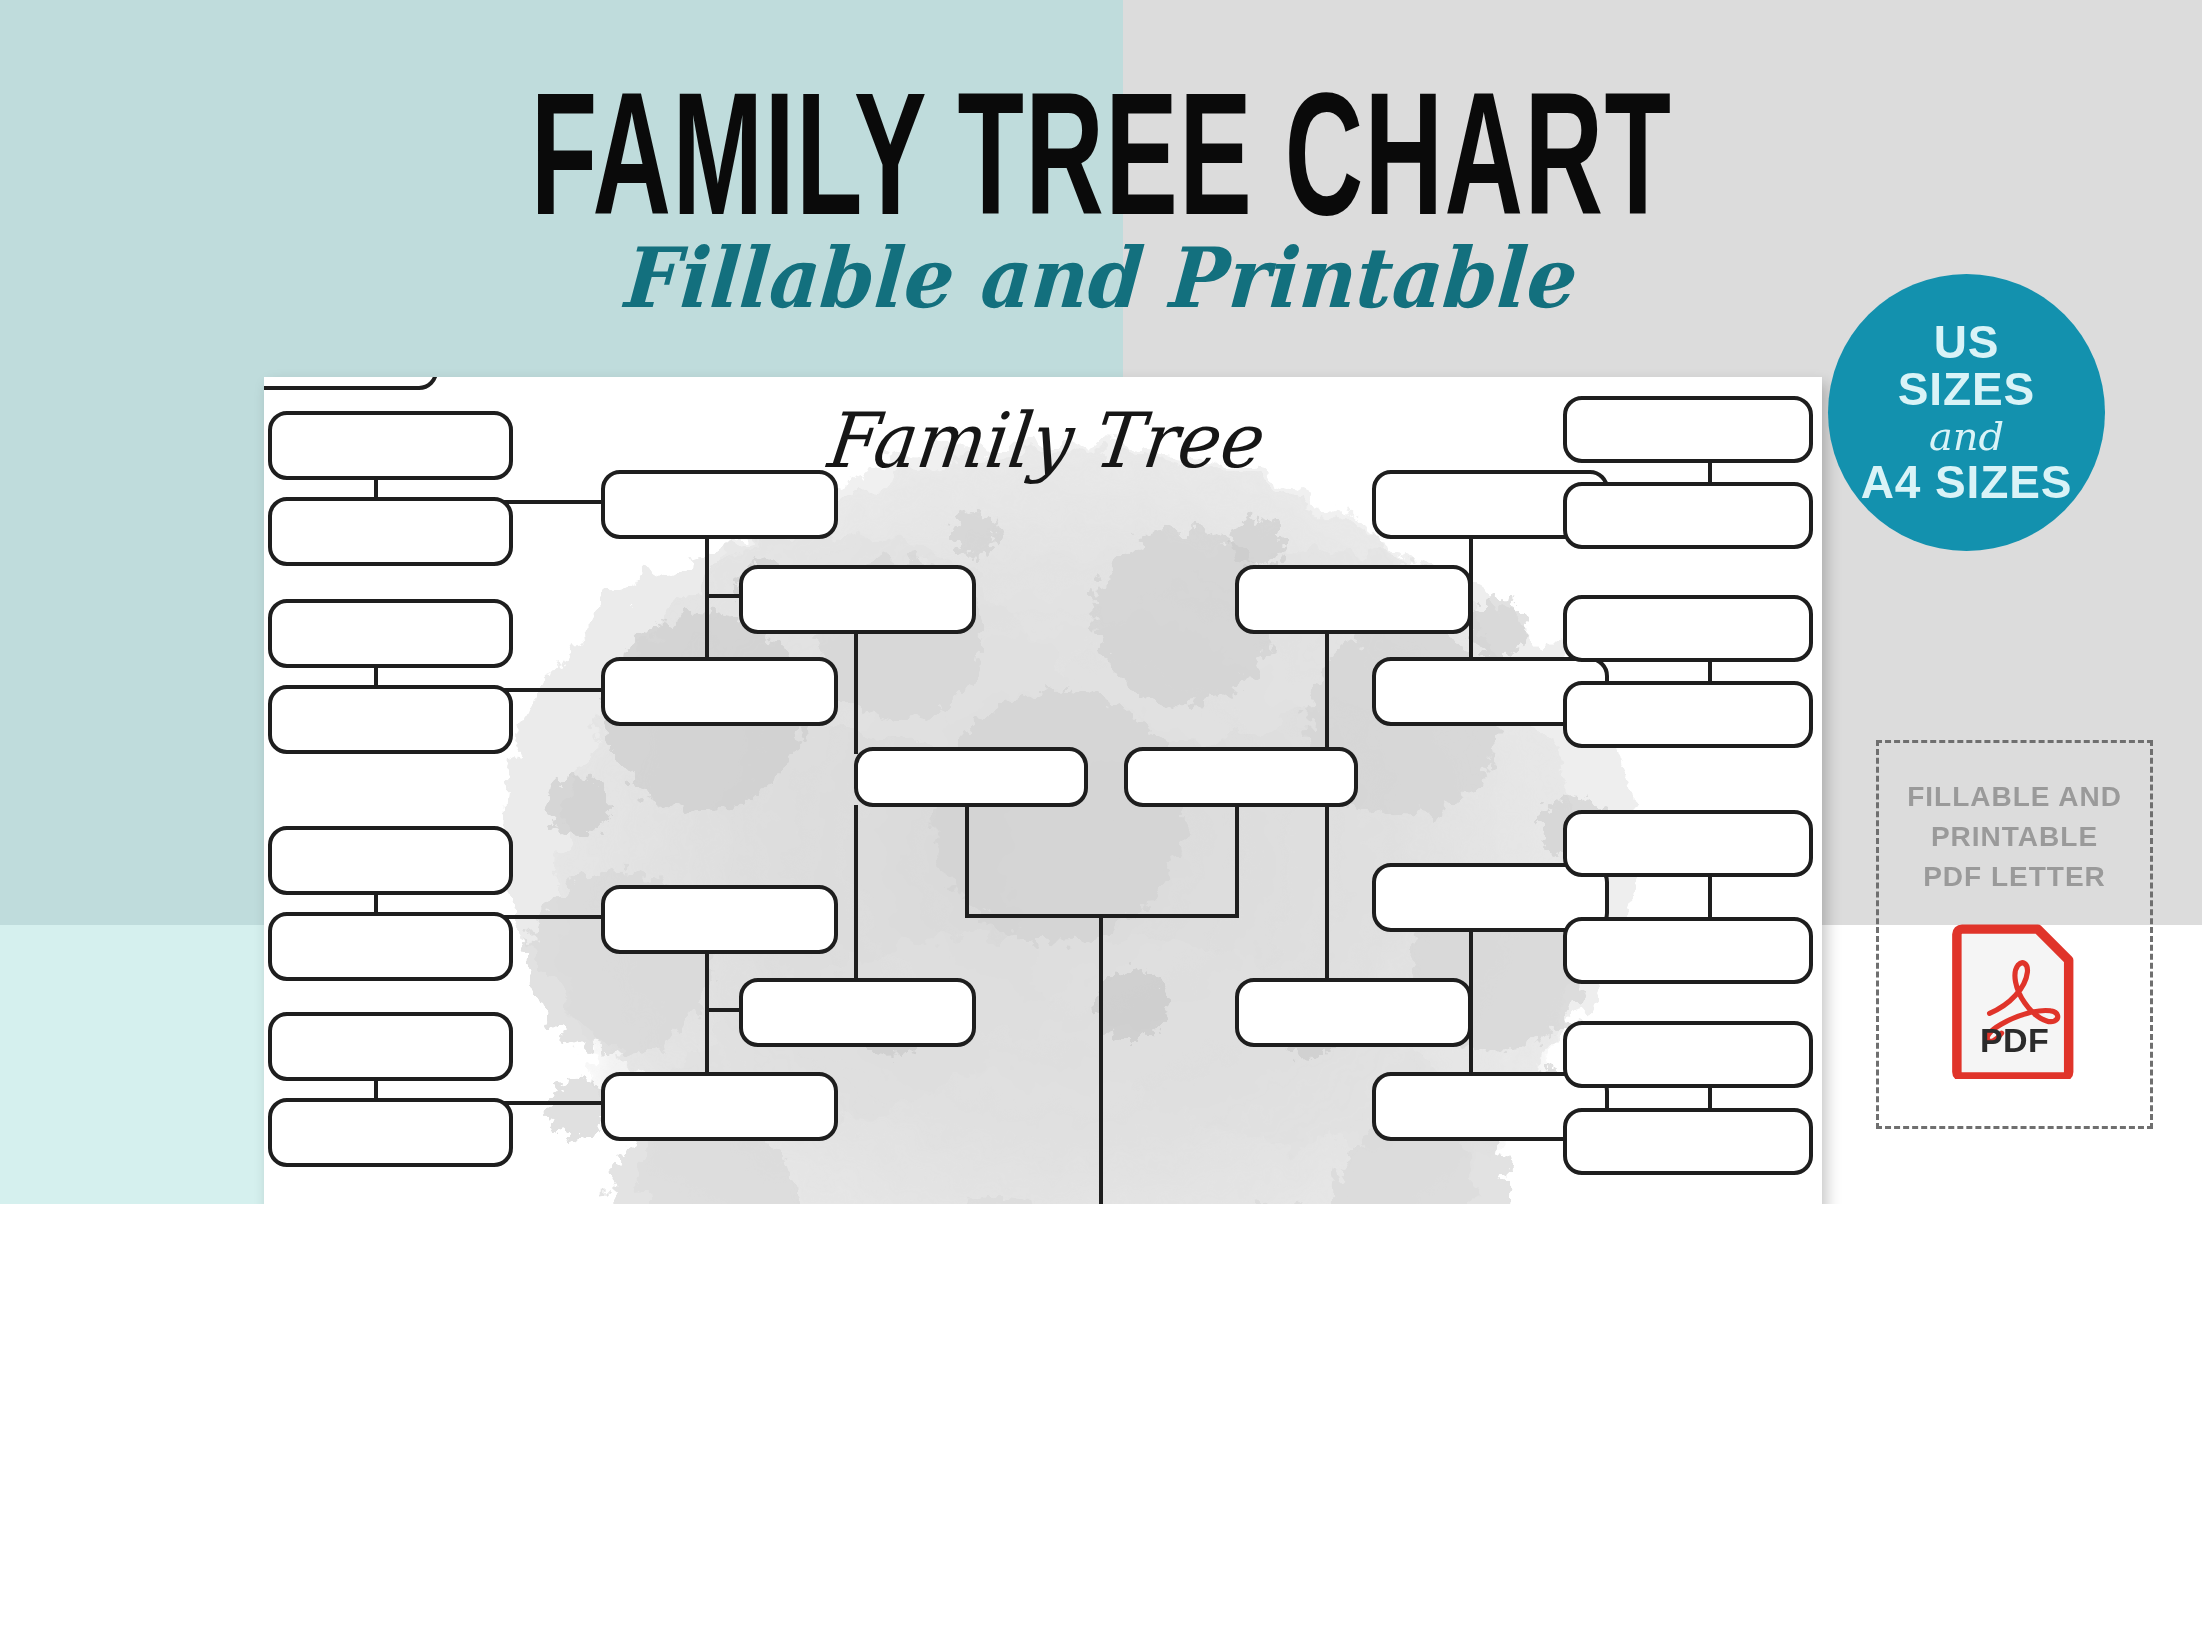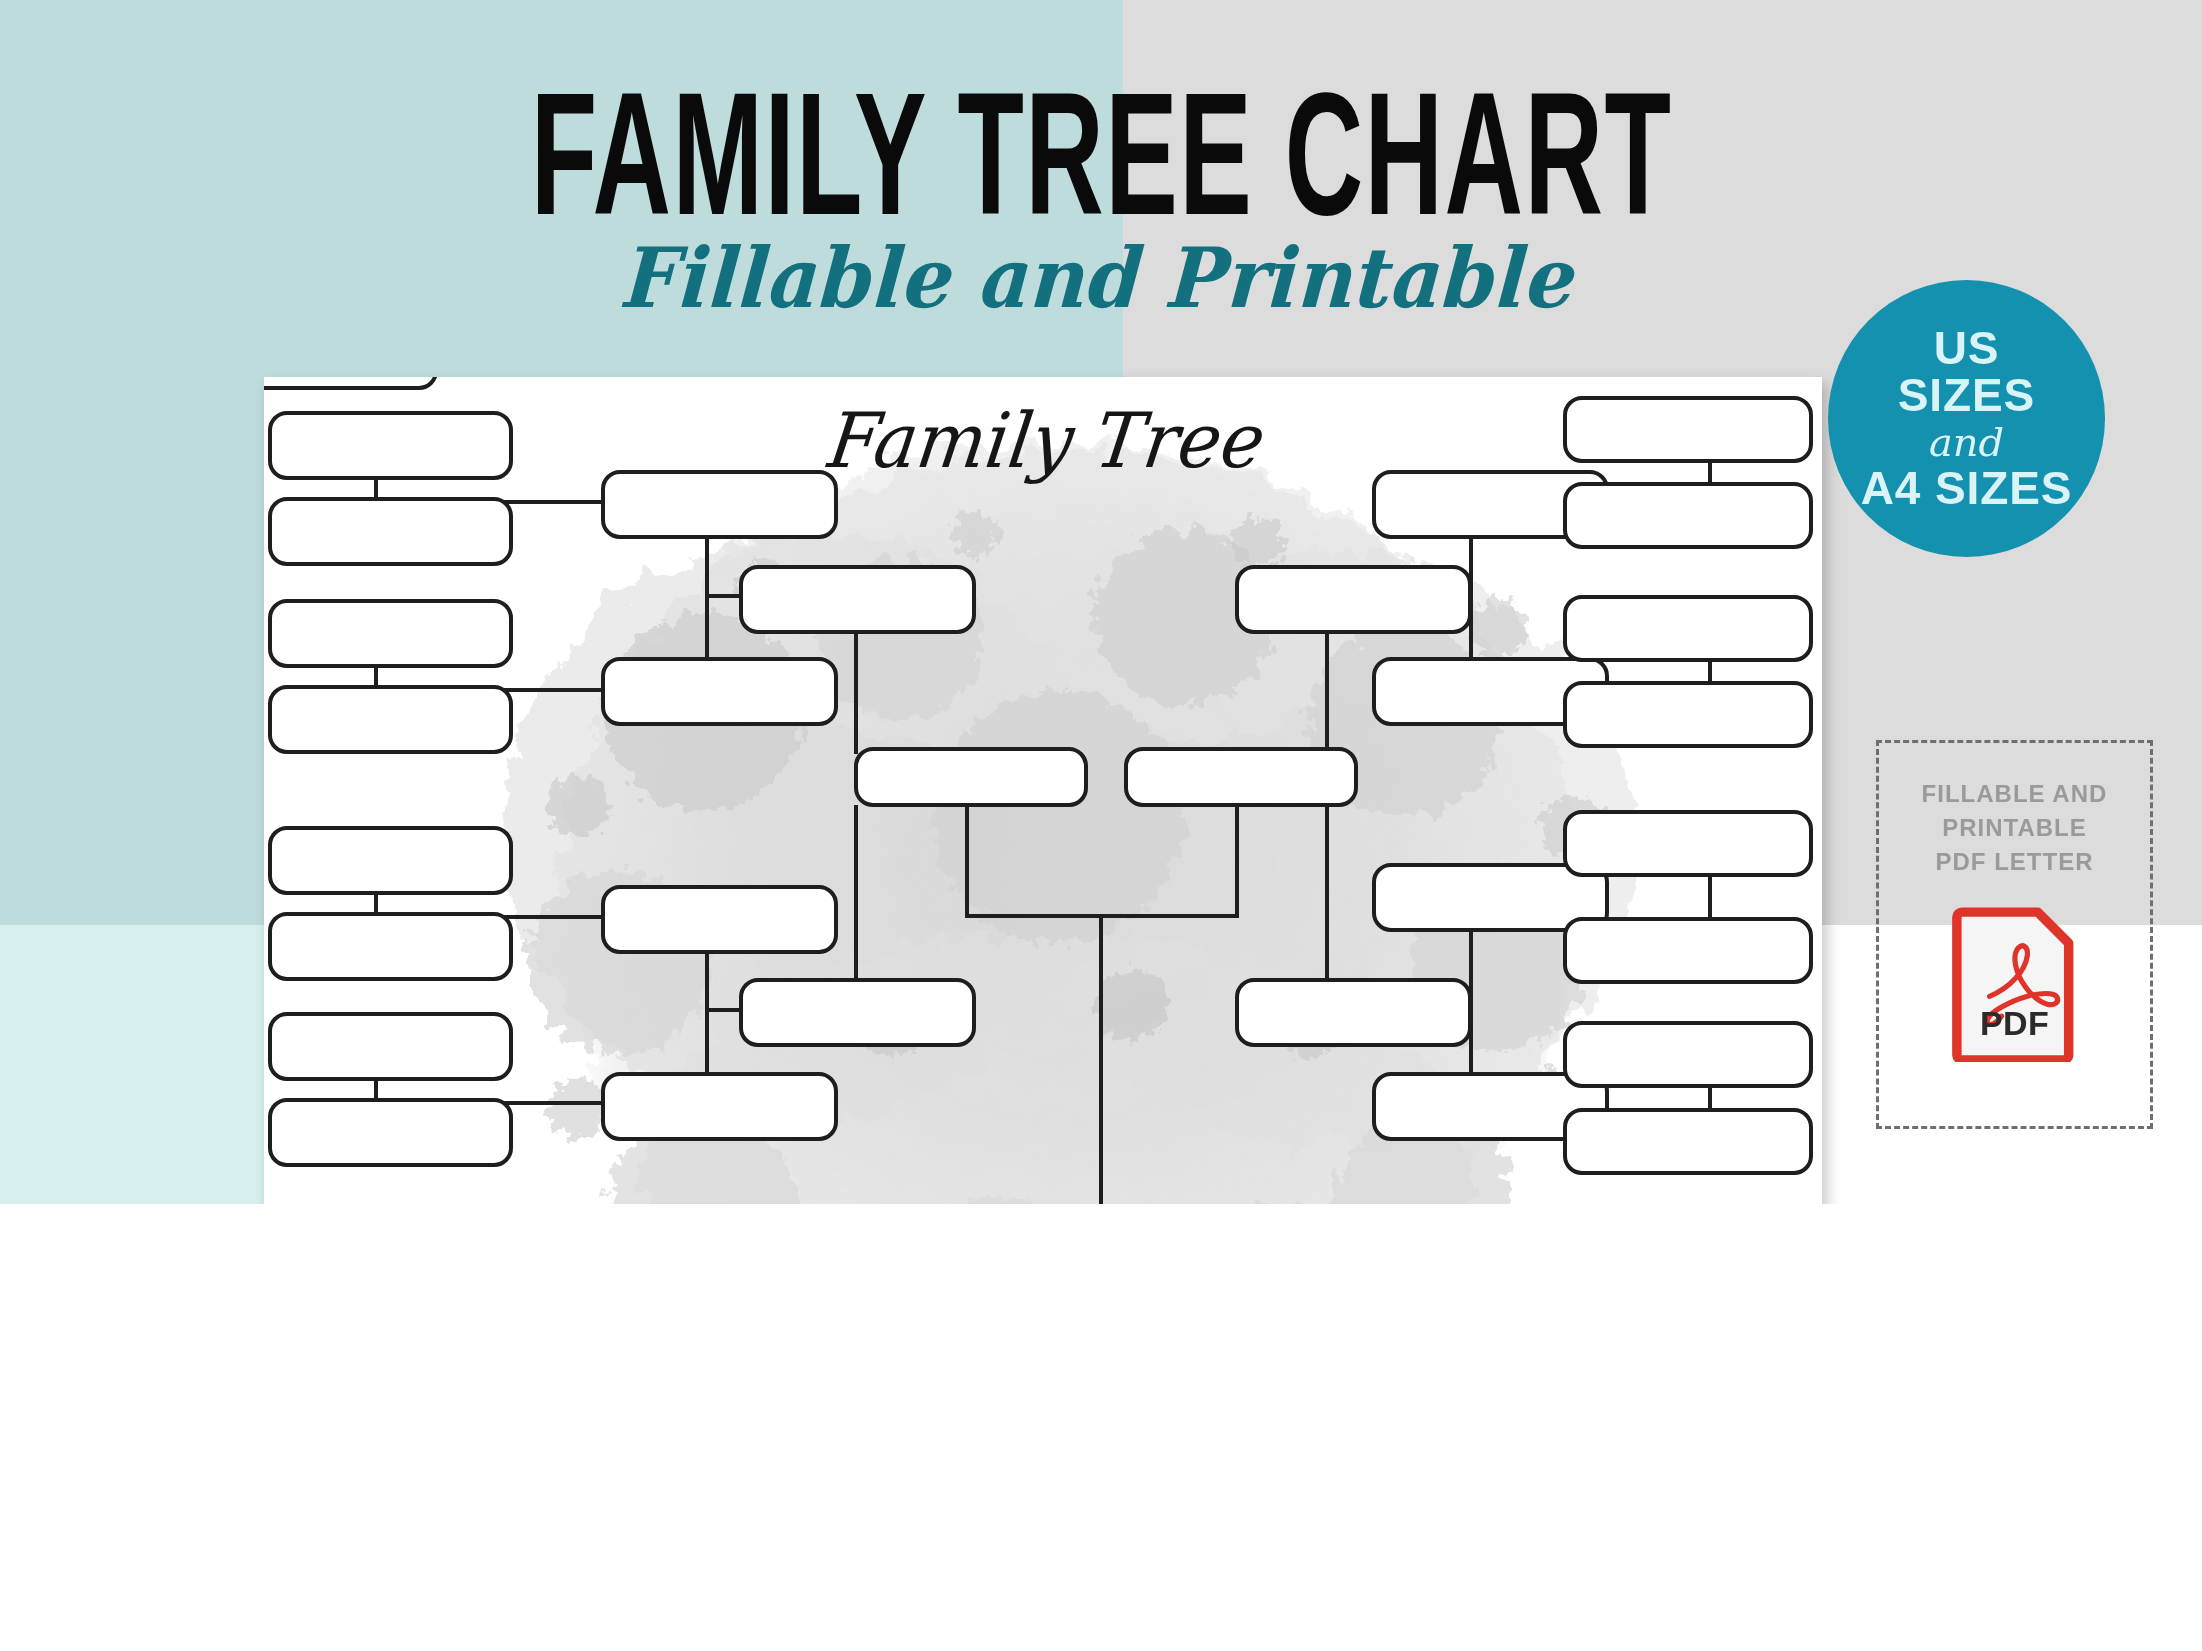--- a/index.html
+++ b/index.html
@@ -85,21 +85,21 @@
     position:absolute;
     background:#ffffff;
     border:4.3px solid #1e1e1e;
     border-radius:19px;
     z-index:3;
   }
   .conn { position:absolute; background:#1e1e1e; z-index:2; }
 
   
   .badge {
-    position:absolute; left:1828px; top:280px;
+    position:absolute; left:1828px; top:274px;
     width:277px; height:277px;
     border-radius:50%;
     background:#1391ae;
     display:flex; flex-direction:column;
     align-items:center; justify-content:center;
     text-align:center;
     color:#d9f3f7;
     z-index:8;
     box-shadow:0 0 0 rgba(0,0,0,0);
   }
@@ -113,21 +113,21 @@
     position:absolute; left:1876px; top:740px;
     width:277px; height:389px;
     border:3.4px dashed #6f6f6f;
     background:transparent;
     display:flex; flex-direction:column;
     align-items:center; justify-content:flex-start;
     padding-top:34px;
     z-index:7;
   }
   .pdfpanel .ptxt {
-    font-size:24px; font-weight:700; color:#9a9a9a;
+    font-size:28px; font-weight:700; color:#9a9a9a;
     line-height:1.42; text-align:center; letter-spacing:1px;
   }
   .pdficon {
     position:relative;
     margin-top:26px;
     width:129px; height:157px;
   }
   .pdficon svg { width:129px; height:157px; display:block; }
   .pdficon .plabel {
     position:absolute; left:0; right:0; bottom:19px;

